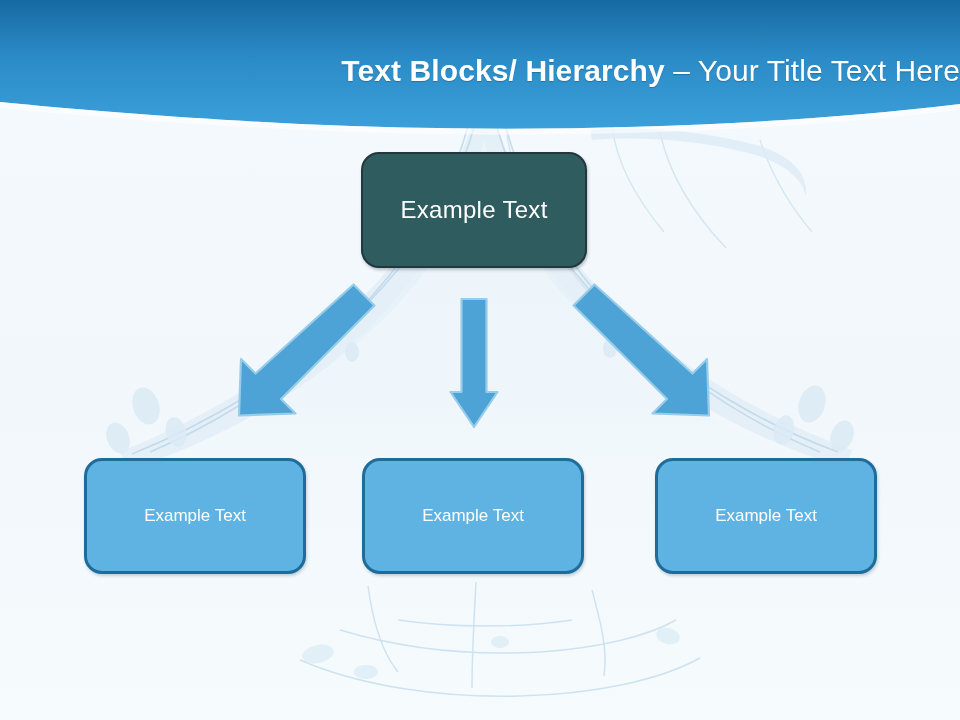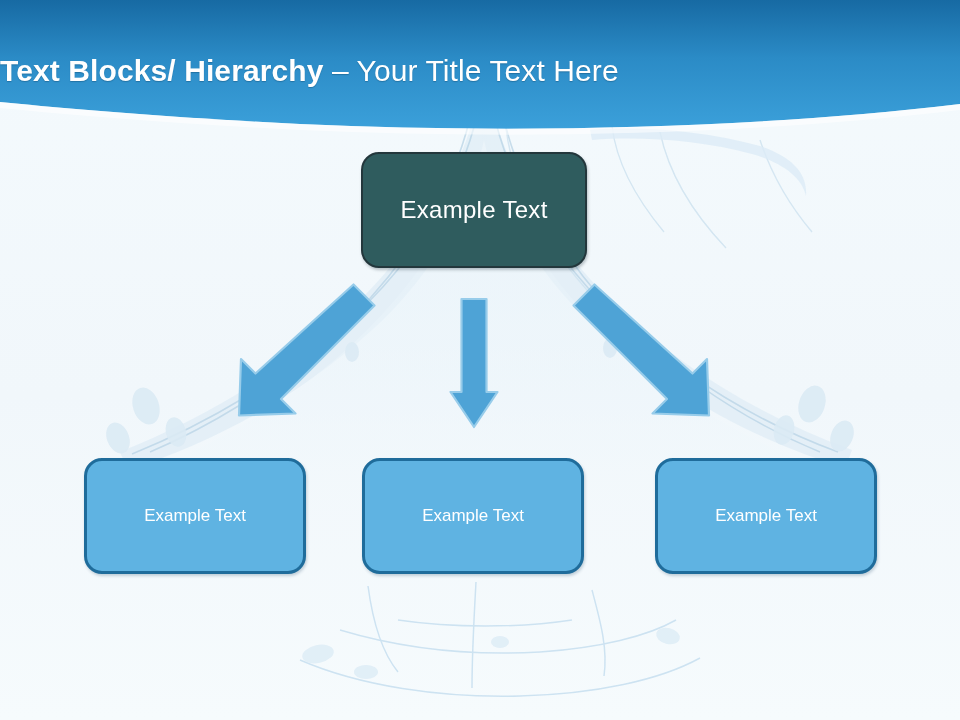--- a/index.html
+++ b/index.html
@@ -34,21 +34,21 @@
     top: 0;
     width: 960px;
     height: 140px;
   }
 
   .title-text {
     position: absolute;
     left: 0;
     top: 52px;
     width: 960px;
-    text-align: left;
+    text-align: right;
     color: #ffffff;
     font-size: 30px;
     line-height: 38px;
     letter-spacing: 0.1px;
     white-space: nowrap;
     text-shadow: 0 1px 1px rgba(10,60,95,0.35);
   }
   .title-strong { font-weight: bold; }
   .title-light  { font-weight: normal; }
 

